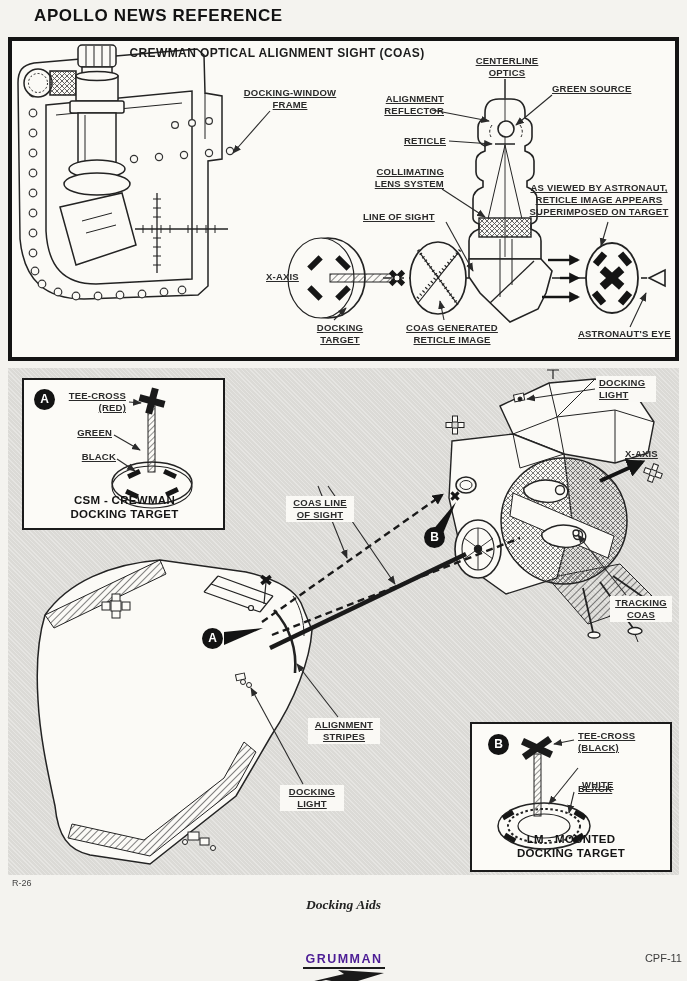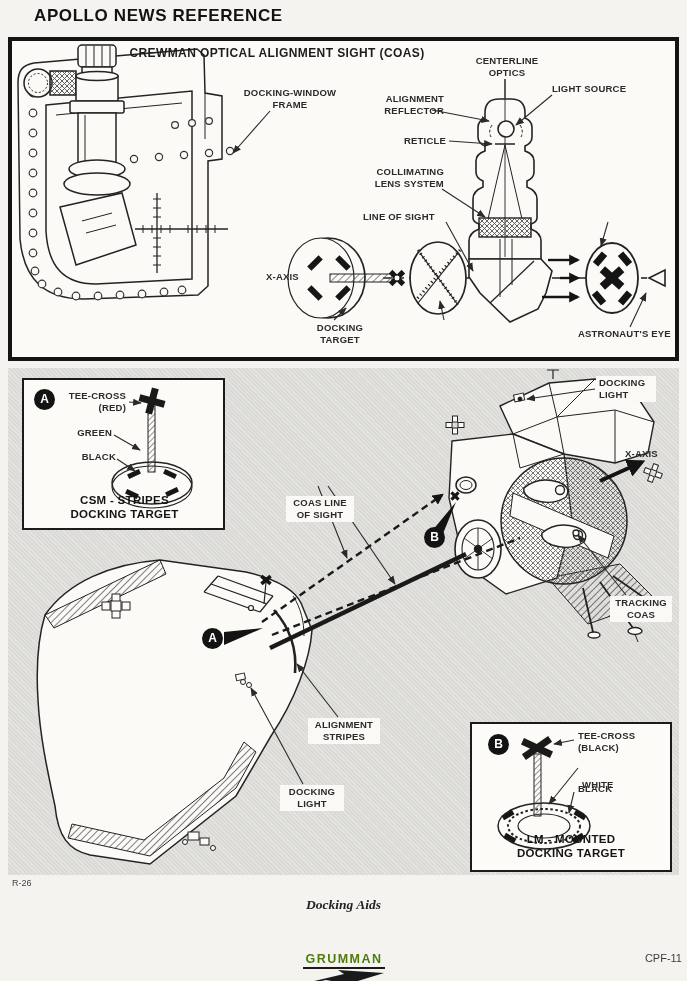--- a/index.html
+++ b/index.html
@@ -7,33 +7,33 @@
        font-family:"Liberation Sans",sans-serif;}
   .hdr{position:absolute;left:8px;top:6px;font:700 17px "Liberation Sans",sans-serif;
        letter-spacing:.6px;color:#121212;margin-left:26px;}
   .panel{position:absolute;left:8px;top:37px;width:671px;height:324px;border:4px solid #141414;
        background:#fbfaf6;box-sizing:border-box;}
   .gpanel{position:absolute;left:8px;top:368px;width:671px;height:507px;background:#dbdad6;
        background-image:repeating-linear-gradient(45deg,rgba(255,255,255,.30) 0 1px,transparent 1px 3px);}
   .ptitle{position:absolute;left:90px;top:5px;width:350px;text-align:center;
        font:700 12px "Liberation Sans",sans-serif;letter-spacing:.4px;color:#1c1c1c;}
   .lbl{position:absolute;font:700 9.5px/1.28 "Liberation Sans",sans-serif;color:#2a2a2a;
-       letter-spacing:.2px;white-space:pre-line;}
+       letter-spacing:.2px;white-space:pre-line;text-decoration:underline;}
   .c{text-align:center}.r{text-align:right}
   .wbg{background:#faf9f5;padding:1px 3px;}
   .badge{position:absolute;width:21px;height:21px;border-radius:50%;background:#131313;color:#fff;
        font:700 12px/21px "Liberation Sans",sans-serif;text-align:center;}
   .inset{position:absolute;background:#fcfbf7;border:2px solid #1b1b1b;box-sizing:border-box;}
   .inset-cap{position:absolute;font:700 11.5px/1.25 "Liberation Sans",sans-serif;letter-spacing:.3px;
        color:#141414;text-align:center;white-space:pre-line;}
   .fig{position:absolute;left:12px;top:878px;font:400 9px "Liberation Sans",sans-serif;color:#444;}
   .cap{position:absolute;left:0;top:897px;width:687px;text-align:center;
        font:italic 700 13.5px "Liberation Serif",serif;color:#222;}
   .logo{position:absolute;left:296px;top:949px;width:96px;text-align:center;}
-  .logo .t{font:700 12.5px "Liberation Sans",sans-serif;letter-spacing:1.5px;color:#4d7c0f;
+  .logo .t{font:700 12.5px "Liberation Sans",sans-serif;letter-spacing:1.5px;color:#4c1d95;
        border-bottom:2.5px solid #1a1a1a;display:inline-block;padding:0 2px 1px;}
   .pgnum{position:absolute;left:630px;top:952px;width:52px;text-align:right;
        font:400 11px "Liberation Sans",sans-serif;color:#3c3c3c;}
   svg{position:absolute;left:0;top:0;}
 </style>
 </head>
 <body>
 
 <div class="hdr">APOLLO NEWS REFERENCE</div>
 
@@ -188,30 +188,35 @@
       <line x1="322" y1="279" x2="334" y2="267" marker-end="url(#ar)"></line>
       <line x1="432" y1="279" x2="428" y2="260" marker-end="url(#ar)"></line>
     </g>
   </svg>
 
   <div class="ptitle">CREWMAN OPTICAL ALIGNMENT SIGHT (COAS)</div>
   <div class="lbl c" style="left:228px;top:46px;width:100px;">DOCKING-WINDOW
 FRAME</div>
   <div class="lbl c" style="left:455px;top:14px;width:80px;">CENTERLINE
 OPTICS</div>
-  <div class="lbl" style="left:540px;top:42px;width:90px;">LIGHT SOURCE</div>
+  <div class="lbl" style="left:540px;top:42px;width:90px;">GREEN SOURCE</div>
   <div class="lbl r" style="left:360px;top:52px;width:72px;">ALIGNMENT
 REFLECTOR</div>
   <div class="lbl r" style="left:390px;top:94px;width:44px;">RETICLE</div>
   <div class="lbl r" style="left:348px;top:125px;width:84px;">COLLIMATING
 LENS SYSTEM</div>
   <div class="lbl" style="left:351px;top:170px;width:86px;">LINE OF SIGHT</div>
+  <div class="lbl c" style="left:512px;top:141px;width:150px;">AS VIEWED BY ASTRONAUT,
+RETICLE IMAGE APPEARS
+SUPERIMPOSED ON TARGET</div>
   <div class="lbl" style="left:254px;top:230px;width:46px;">X-AXIS</div>
   <div class="lbl c" style="left:288px;top:281px;width:80px;">DOCKING
 TARGET</div>
+  <div class="lbl c" style="left:372px;top:281px;width:136px;">COAS GENERATED
+RETICLE IMAGE</div>
   <div class="lbl" style="left:560px;top:287px;width:105px;margin-left:6px;">ASTRONAUT'S EYE</div>
 </div>
 
 <div class="gpanel">
   <svg width="671" height="507" viewBox="0 0 671 507">
     <defs>
       <marker id="ar2" viewBox="0 0 10 10" refX="9" refY="5" markerWidth="8" markerHeight="8" orient="auto-start-reverse">
         <path d="M0,1 L10,5 L0,9 z" fill="#2a2a2a"></path>
         </marker>
       <marker id="arB2" viewBox="0 0 10 10" refX="8" refY="5" markerWidth="4.6" markerHeight="4.6" orient="auto-start-reverse">
@@ -369,21 +374,21 @@
         <line x1="105" y1="22" x2="117" y2="23" marker-end="url(#ar3)"></line>
         <line x1="90" y1="55" x2="116" y2="70" marker-end="url(#ar3)"></line>
         <line x1="93" y1="79" x2="111" y2="91" marker-end="url(#ar3)"></line>
       </g>
     </svg>
     <div class="badge" style="left:10px;top:9px;">A</div>
     <div class="lbl r" style="left:36px;top:10px;width:66px;">TEE-CROSS
 (RED)</div>
     <div class="lbl r" style="left:46px;top:47px;width:42px;">GREEN</div>
     <div class="lbl r" style="left:50px;top:71px;width:42px;">BLACK</div>
-    <div class="inset-cap" style="left:18px;top:113px;width:165px;">CSM - STRIPES
+    <div class="inset-cap" style="left:18px;top:113px;width:165px;">CSM - CREWMAN
 DOCKING TARGET</div>
   </div>
 
   <div class="inset" style="left:462px;top:354px;width:202px;height:150px;">
     <svg width="198" height="146" viewBox="0 0 198 146">
       <defs>
         <marker id="ar4" viewBox="0 0 10 10" refX="9" refY="5" markerWidth="8" markerHeight="8" orient="auto-start-reverse">
           <path d="M0,1 L10,5 L0,9 z" fill="#2a2a2a"></path>
           </marker>
         <pattern id="hh4" width="4" height="4" patternTransform="rotate(45)" patternUnits="userSpaceOnUse">

